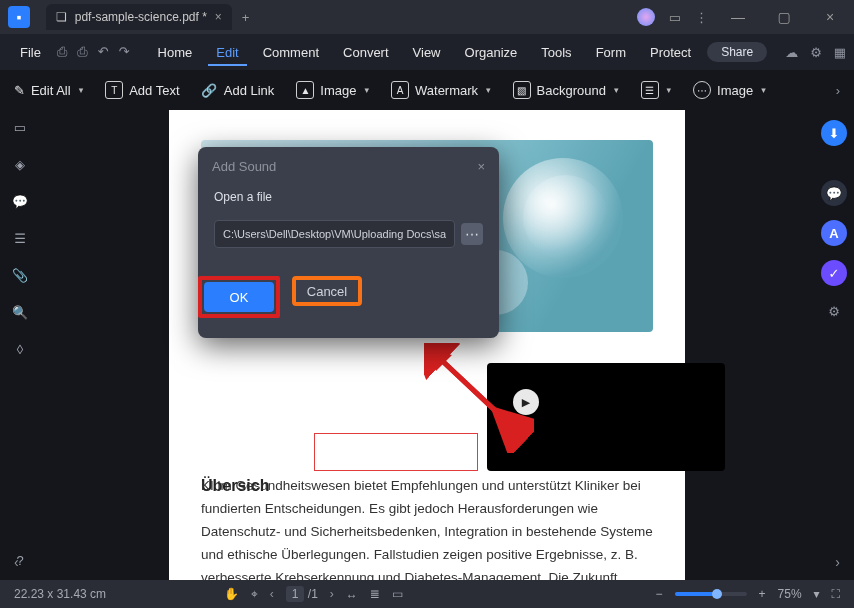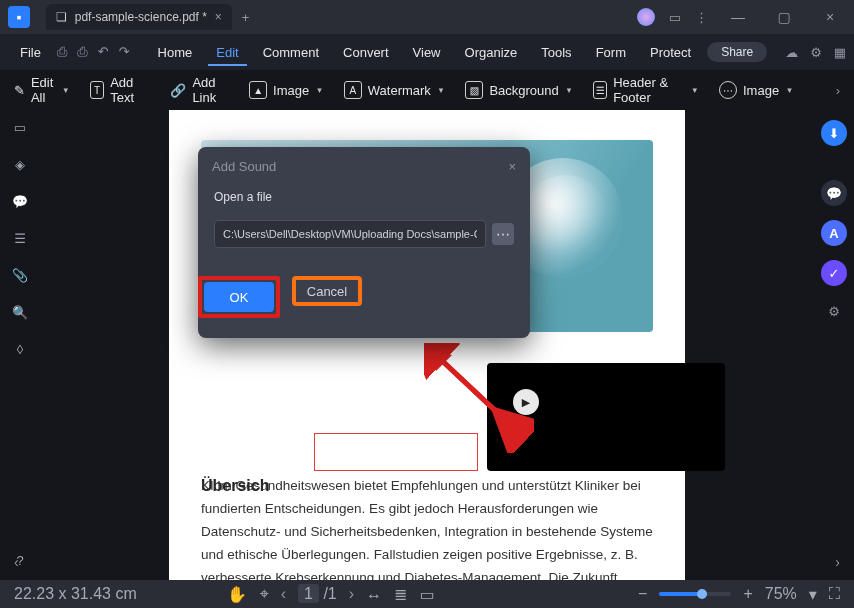--- a/index.html
+++ b/index.html
@@ -50,36 +50,36 @@
   background:radial-gradient(circle at 35% 35%,rgba(255,255,255,.9),rgba(170,210,220,.4) 55%,rgba(120,180,195,.1) 70%);}
 .hero::after{content:"";position:absolute;right:45px;top:35px;width:85px;height:85px;border-radius:50%;
   background:radial-gradient(circle at 35% 35%,rgba(255,255,255,.8),rgba(150,200,215,.3) 60%,transparent 70%);
   box-shadow:-70px 65px 0 -10px rgba(200,225,235,.5);}
 .media-box{position:absolute;right:-40px;top:253px;width:238px;height:108px;background:#000;border-radius:4px;display:flex;align-items:flex-start;justify-content:flex-start;}
 .playbtn{width:26px;height:26px;border-radius:50%;background:#e9e9e9;color:#222;display:flex;align-items:center;justify-content:center;font-size:11px;margin:26px 0 0 26px;}
 .redrect{position:absolute;left:145px;top:323px;width:164px;height:38px;border:1px solid #e23b3b;}
 .heading{position:absolute;left:32px;top:330px;font-size:16px;font-weight:bold;color:#222;margin-top:37px;}
 .body{position:absolute;left:32px;top:365px;right:32px;font-size:13.5px;line-height:1.7;color:#333;}
 
-.dialog{position:absolute;left:198px;top:147px;width:332px;background:#3a3f4b;border-radius:8px;box-shadow:0 8px 30px rgba(0,0,0,.6);z-index:50;}
+.dialog{position:absolute;left:198px;top:147px;width:301px;background:#3a3f4b;border-radius:8px;box-shadow:0 8px 30px rgba(0,0,0,.6);z-index:50;}
 .dlg-hdr{display:flex;align-items:center;padding:12px 14px;font-size:13px;color:#8e929c;}
 .dlg-close{margin-left:auto;}
 .dlg-body{padding:4px 16px 10px 16px;}
 .dlg-label{font-size:12px;color:#dcdfe6;margin-bottom:16px;}
 .pathrow{display:flex;align-items:center;gap:6px;}
 .pathrow input{flex:1;height:28px;background:#2d3039;border:1px solid #4a505e;border-radius:4px;color:#cfd2da;padding:0 8px;font-size:11px;}
 .morebtn{width:22px;height:22px;background:#585e6d;border-radius:4px;color:#d9dbe2;font-size:14px;display:flex;align-items:center;justify-content:center;}
 .dlg-actions{display:flex;gap:12px;padding:18px 0 20px 0;}
 .ok{width:70px;height:30px;background:#2b7fff;color:#fff;border:none;border-radius:4px;font-size:13px;}
 .okwrap{border:4px solid #d92020;padding:2px;border-radius:2px;}
 .cancel{width:70px;height:30px;background:transparent;border:4px solid #f97316;color:#cfd2da;border-radius:4px;font-size:13px;}
 
 .arrow{position:absolute;left:424px;top:343px;pointer-events:none;z-index:40;}
 
-.status{position:absolute;bottom:0;left:0;right:0;height:28px;background:#2a2d36;display:flex;align-items:center;padding:0 14px;font-size:16px;color:#a6a9b2;gap:1px;}
+.status{position:absolute;bottom:0;left:0;right:0;height:28px;background:#2a2d36;display:flex;align-items:center;padding:0 14px;font-size:12px;color:#a6a9b2;gap:28px;}
 .status .navchev{color:#8e929c;}
 .status .center{margin-left:90px;display:flex;align-items:center;gap:12px;}
 .pagecount .cur{background:#3b3f4b;padding:1px 6px;border-radius:3px;}
 .status .right{margin-left:auto;display:flex;align-items:center;gap:12px;}
 .zoomtrack{width:72px;height:4px;background:#3b3f4b;border-radius:2px;position:relative;}
 .zoomtrack::before{content:"";position:absolute;left:0;width:55%;height:100%;background:#2b7fff;border-radius:2px;}
 .zoomtrack::after{content:"";position:absolute;left:52%;top:-3px;width:10px;height:10px;border-radius:50%;background:#7fb4ff;}
 
 .canvas-left-chev,.canvas-right-chev{position:absolute;bottom:38px;color:#8e929c;font-size:14px;}
 .canvas-left-chev{left:14px;}
@@ -151,21 +151,20 @@
   <div class="tool caret">
     <span class="ico">A</span>
     <span>Watermark</span>
   </div>
   <div class="tool caret">
     <span class="ico">▧</span>
     <span>Background</span>
   </div>
   <div class="tool caret">
     <span class="ico">☰</span>
-    <span>Header &amp; Footer</span>
   </div>
   <div class="tool caret">
     <span class="ico circle">⋯</span>
     <span>Image</span>
   </div>
   <div class="spacer"></div>
   <span class="chev">›</span>
 </div>
 
 <div class="main">

